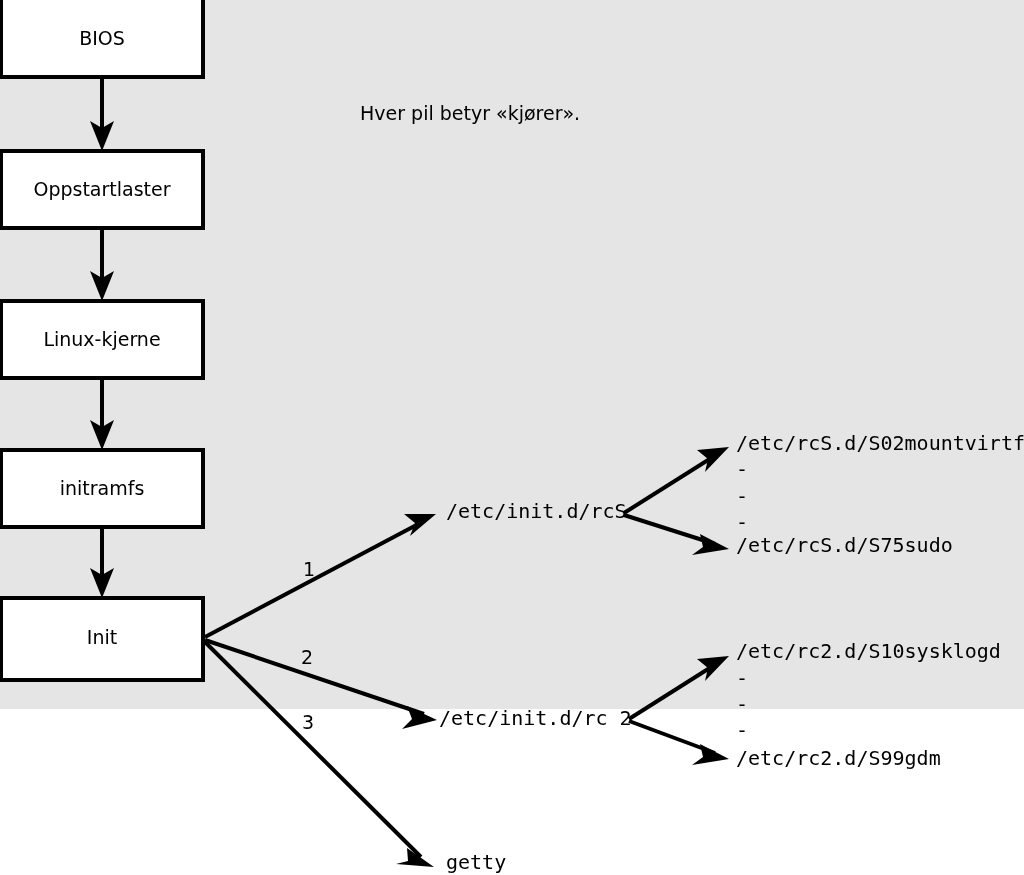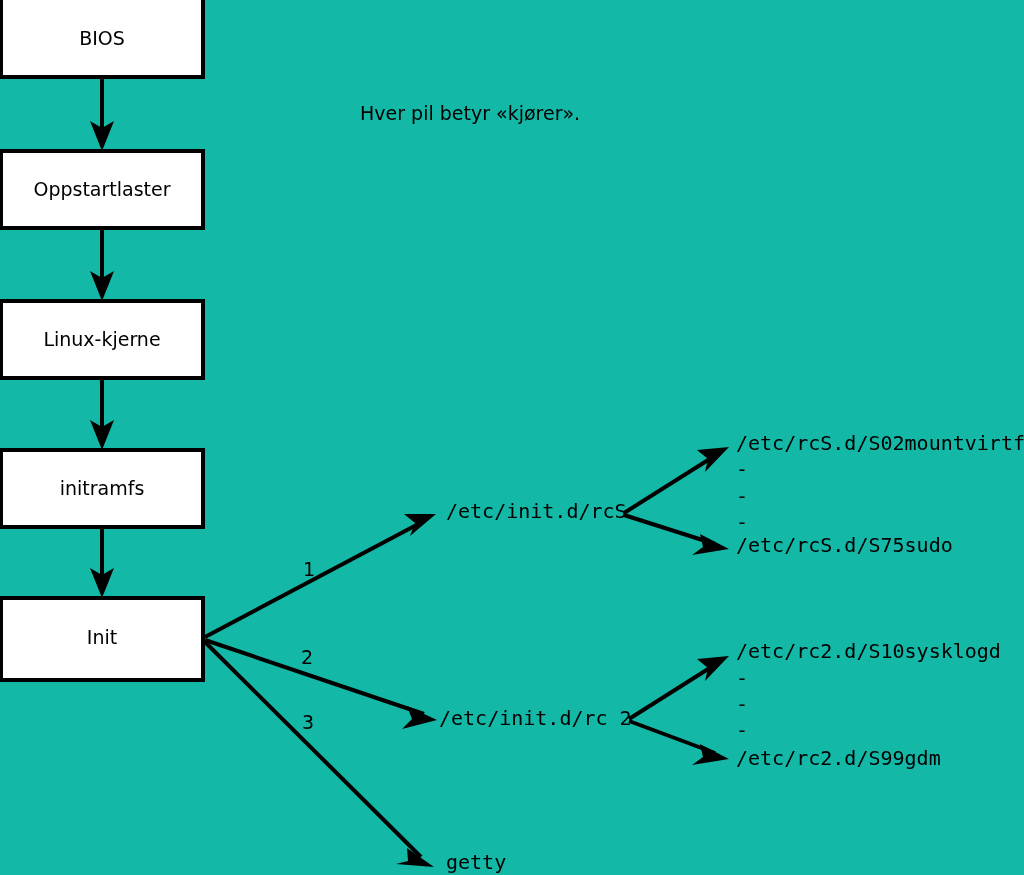--- a/index.html
+++ b/index.html
@@ -9,22 +9,22 @@
   }
   body {
     width: 1024px;
     height: 875px;
     overflow: hidden;
     font-family: "DejaVu Sans", sans-serif;
   }
   #diagram-root {
     position: relative;
     width: 1024px;
-    height: 875px;
-    background: #14b8a6;
+    height: 709px;
+    background: #e5e5e5;
   }
   svg.diagram-canvas {
     position: absolute;
     top: 0;
     left: 0;
     width: 1024px;
     height: 875px;
     display: block;
   }
   .node-box-rect {

